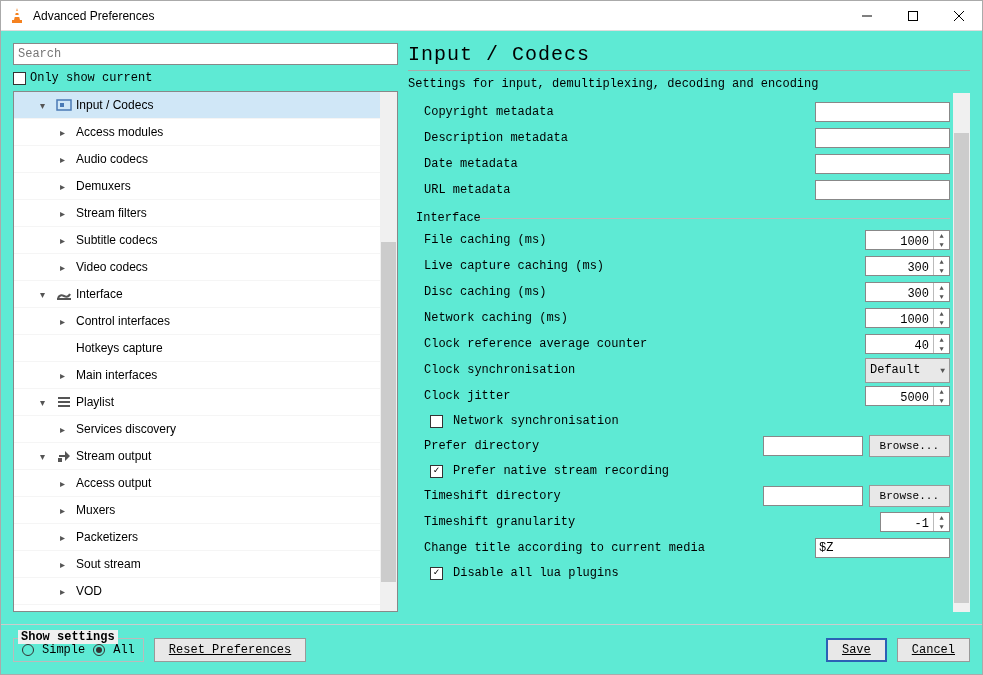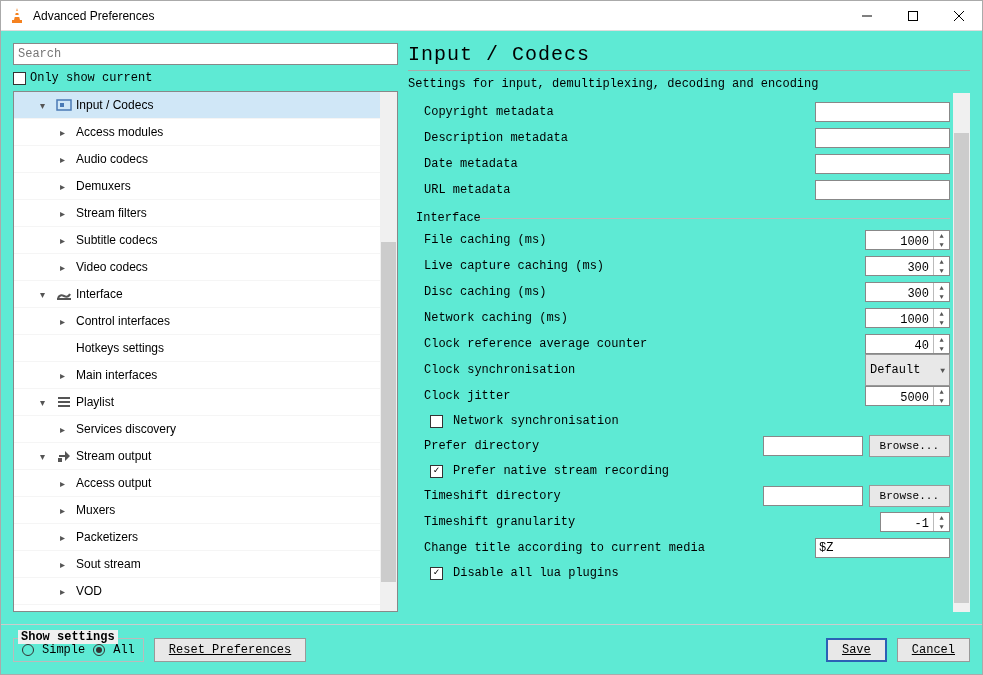--- a/index.html
+++ b/index.html
@@ -184,21 +184,21 @@
 .spinner .arrows {
   width: 16px;
   height: 100%;
   border-left: 1px solid #bbb;
   display: flex;
   flex-direction: column;
 }
 .spinner .arrows div { flex:1; display:flex; align-items:center; justify-content:center; font-size:7px; color:#555; }
 .dropdown {
   width: 85px;
-  height: 32px;
+  height: 25px;
   border: 1px solid #999;
   background: #e8e8e8;
   display: flex;
   align-items: center;
   padding: 0 4px;
 }
 .dropdown .val { flex: 1; }
 .dropdown .arr { font-size: 8px; color: #555; }
 .section-label {
   margin-top: 8px;
@@ -357,21 +357,21 @@
                 </svg>
               </span>
               <span>Interface</span>
             </div>
             <div class="tree-item lvl2">
               <span class="expander">▸</span>
               <span>Control interfaces</span>
             </div>
             <div class="tree-item lvl2">
               <span class="expander"></span>
-              <span>Hotkeys settings</span>
+              <span>Hotkeys capture</span>
             </div>
             <div class="tree-item lvl2">
               <span class="expander">▸</span>
               <span>Main interfaces</span>
             </div>
             <div class="tree-item lvl1">
               <span class="expander">▾</span>
               <span class="cat-icon">
                 <svg width="16" height="16">
                   <line x1="2" y1="4" x2="14" y2="4" stroke="#555" stroke-width="2"></line>

